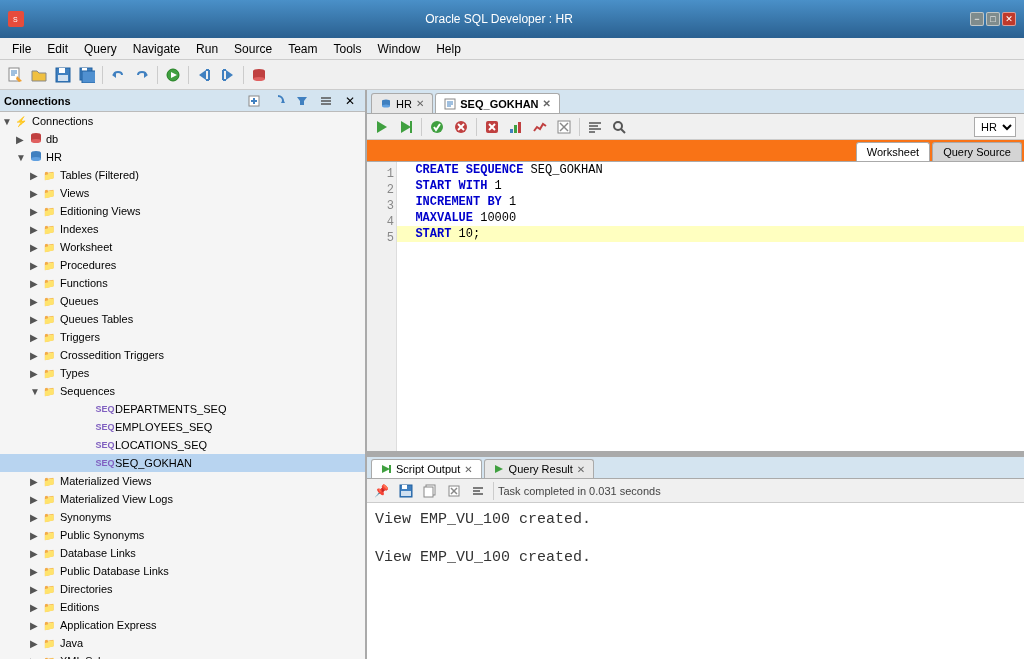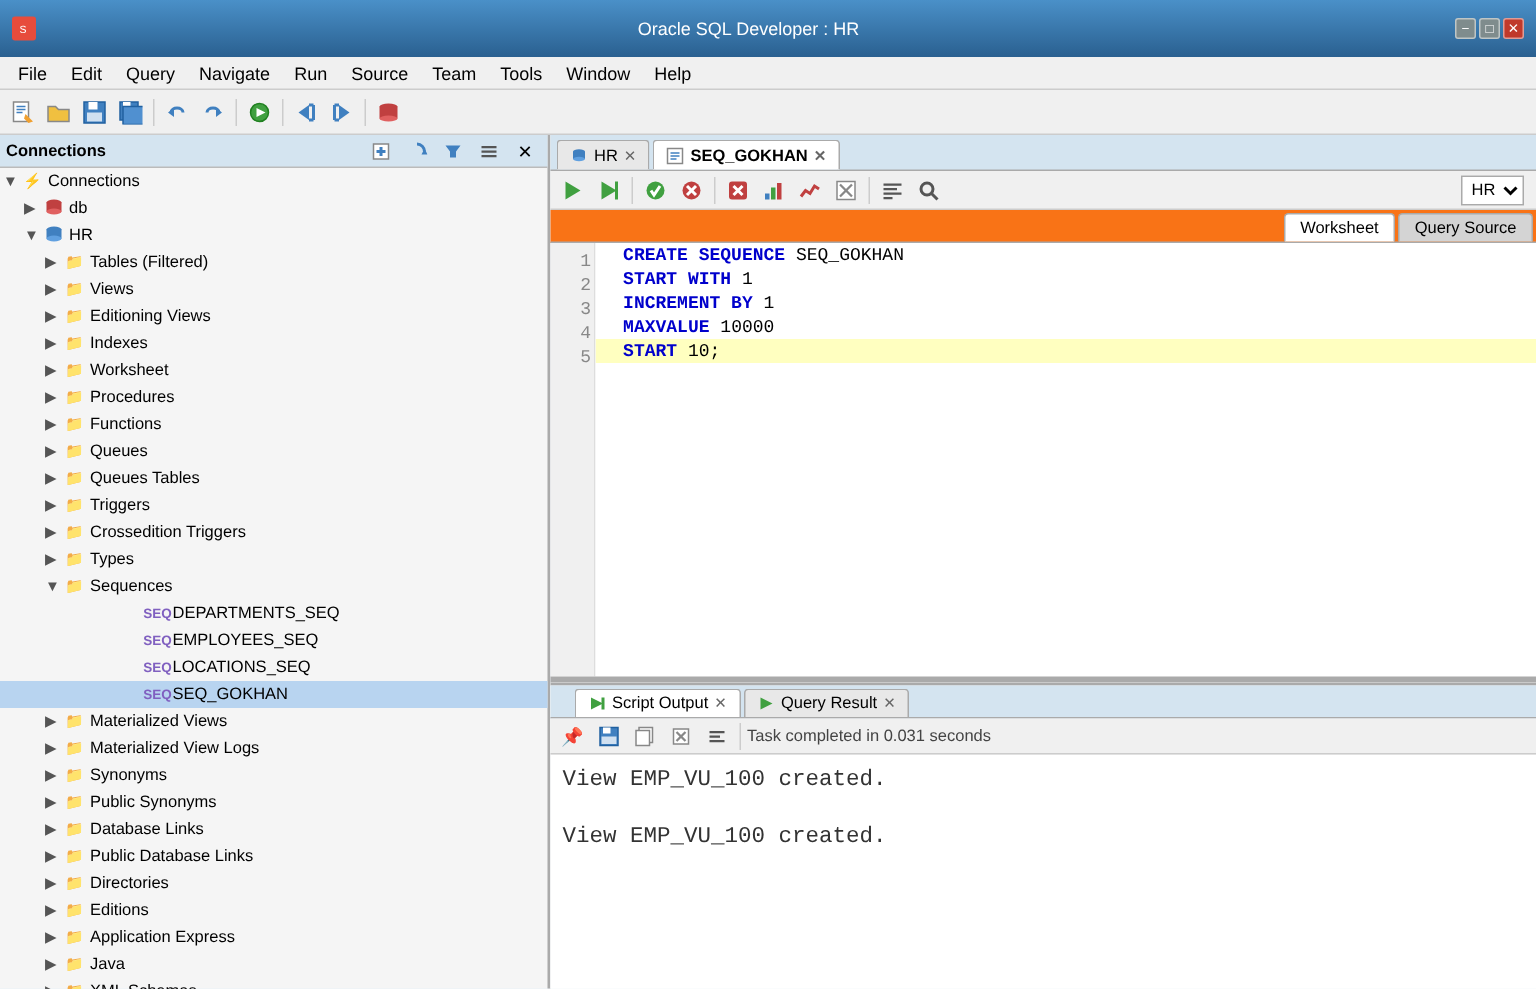--- a/index.html
+++ b/index.html
@@ -55,21 +55,21 @@
     #editor-toolbar { background: #f0f0f0; height: 26px; display: flex; align-items: center; padding: 0 4px; border-bottom: 1px solid #ccc; gap: 2px; }
 
     
     #sub-tabs { background: #f97316; height: 22px; display: flex; align-items: flex-end; padding-left: 8px; border-bottom: 1px solid #aaa; justify-content: flex-end; }
     .sub-tab { height: 19px; padding: 0 10px; display: flex; align-items: center; font-size: 11px; cursor: pointer; border: 1px solid #aaa; border-bottom: none; border-radius: 3px 3px 0 0; background: #d4d4d4; margin-right: 2px; }
     .sub-tab.active { background: #fff; }
     .kw { color: #0000cc; font-weight: bold; }
 
     
     #output-panel { height: 220px; background: #fff; border-top: 2px solid #aaa; display: flex; flex-direction: column; }
-    #output-tabs { background: #d4e4f0; height: 22px; display: flex; align-items: flex-end; padding-left: 16px; border-bottom: 1px solid #aaa; }
+    #output-tabs { background: #d4e4f0; height: 22px; display: flex; align-items: flex-end; padding-left: 4px; border-bottom: 1px solid #aaa; }
     .output-tab { height: 19px; padding: 0 8px; display: flex; align-items: center; gap: 4px; font-size: 11px; cursor: pointer; border: 1px solid #aaa; border-bottom: none; border-radius: 3px 3px 0 0; background: #e8e8e8; margin-right: 2px; }
     .output-tab.active { background: #fff; }
     #output-toolbar { background: #f0f0f0; height: 24px; display: flex; align-items: center; padding: 0 4px; border-bottom: 1px solid #ccc; gap: 2px; }
     #output-content { flex: 1; padding: 8px; font-family: 'Courier New', monospace; font-size: 15px; overflow-y: auto; color: #333; }
     .output-line { margin-bottom: 2px; }
 
     
     ::-webkit-scrollbar { width: 10px; height: 10px; }
     ::-webkit-scrollbar-track { background: #f0f0f0; }
     ::-webkit-scrollbar-thumb { background: #a0a0a0; border: 1px solid #888; }

